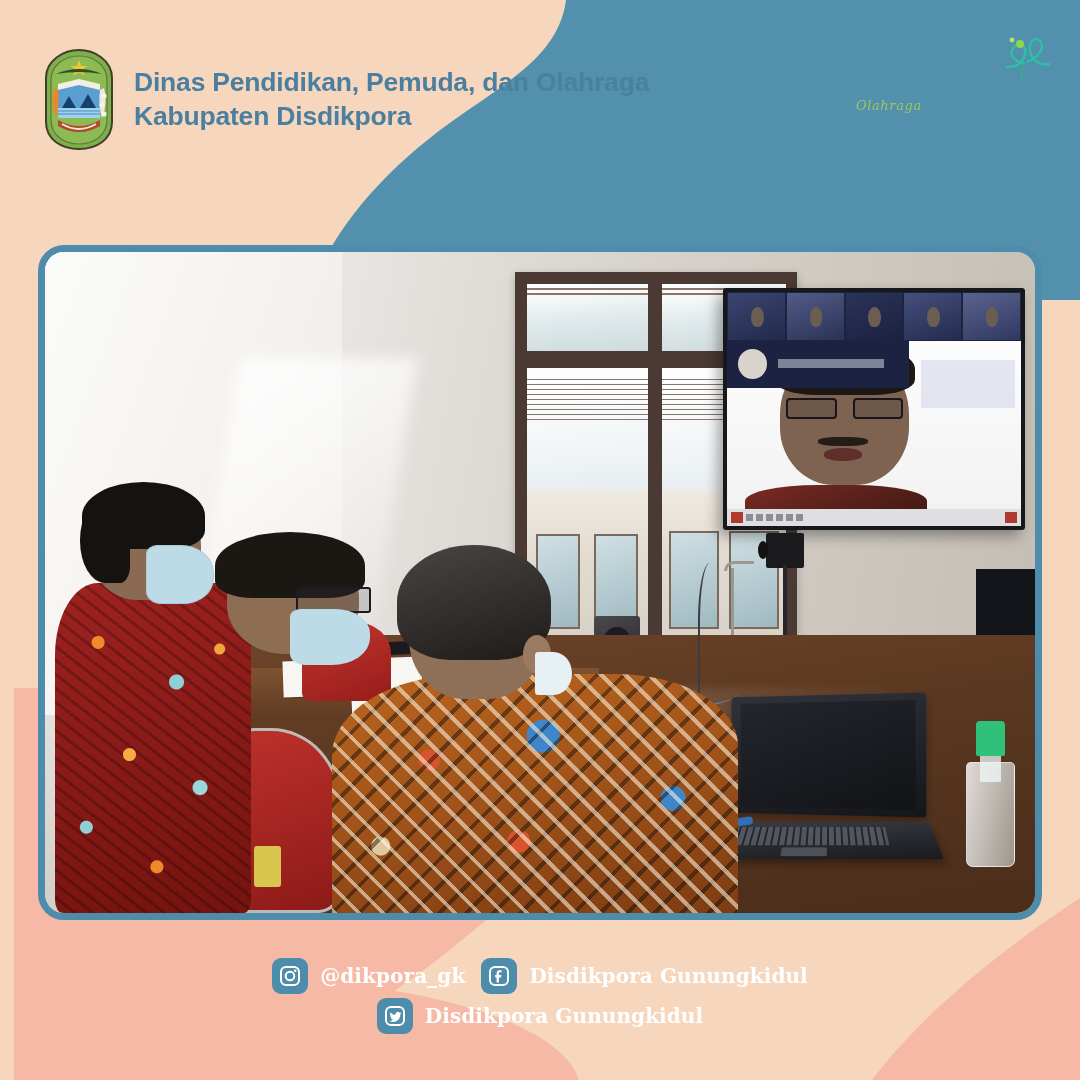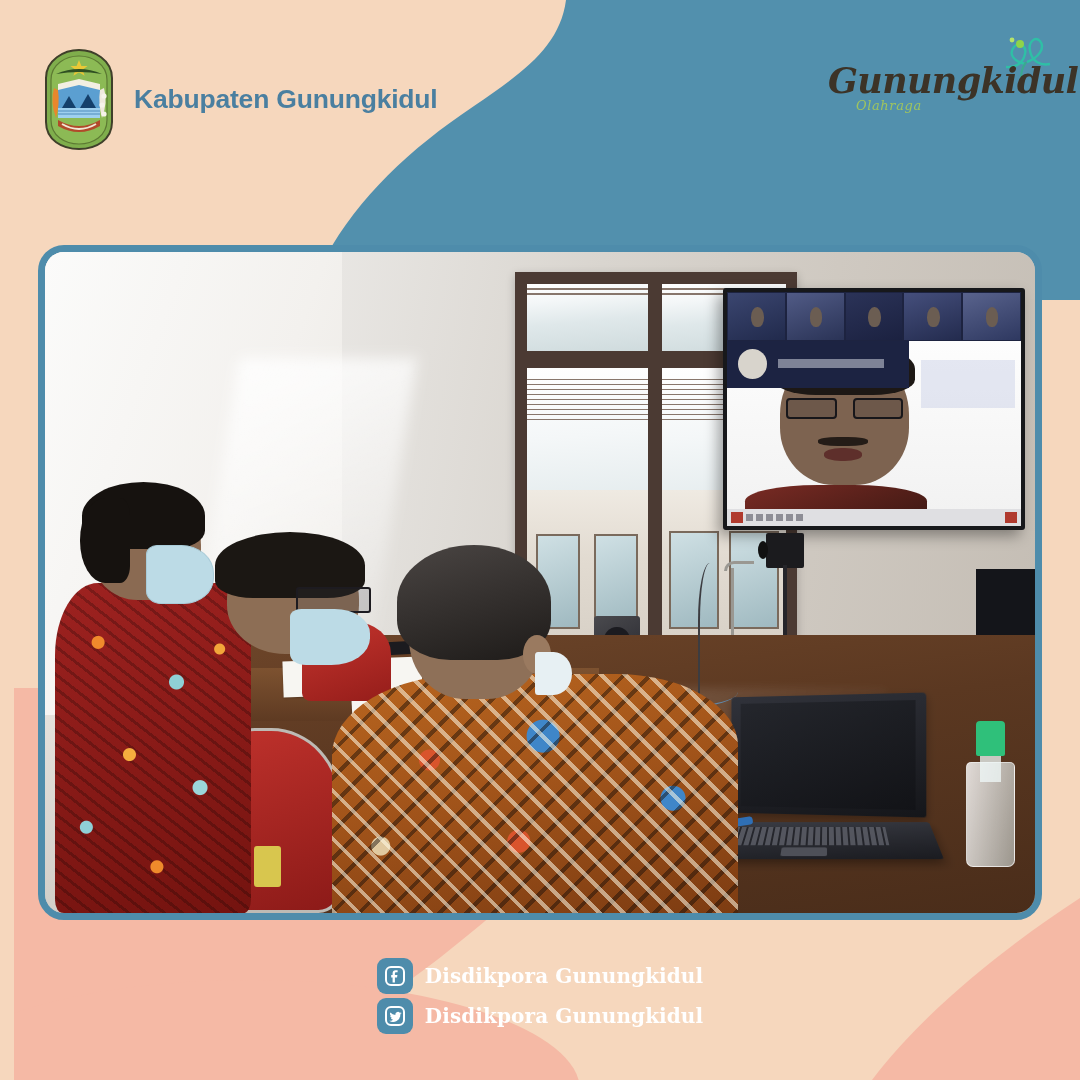--- a/index.html
+++ b/index.html
@@ -583,33 +583,33 @@
       <path d="M16 63 H58 M16 66 H58" stroke="#4f8cbb" stroke-width="1"></path>
       <path d="M12 40 Q8 54 14 70 Q18 56 16 42 Z" fill="#e8872b"></path>
       <path d="M62 40 Q66 54 60 70 Q56 56 58 42 Z" fill="#efe9dd"></path>
       <circle cx="62" cy="48" r="2.6" fill="#f6f3ea"></circle>
       <circle cx="60" cy="57" r="2.6" fill="#f6f3ea"></circle>
       <circle cx="62" cy="66" r="2.6" fill="#f6f3ea"></circle>
       <path d="M16 72 Q37 84 58 72 L58 78 Q37 90 16 78 Z" fill="#b14a2a"></path>
       <path d="M20 76 Q37 86 54 76" stroke="#f0e7d4" stroke-width="2" fill="none"></path>
     </svg>
     <div class="header-titles">
-      <div>Kabupaten Gunungkidul</div>
+      <div>Dinas Pendidikan, Pemuda, dan Olahraga</div>
+      <div>Kabupaten Disdikpora</div>
     </div>
   </div>
 
   <div class="brand">
     <svg class="brand-flourish" viewBox="0 0 56 48">
       <path d="M30 30 C18 28 12 20 18 13 C23 7 31 12 29 20 C27 29 20 34 10 33" stroke="#2fbfa6" stroke-width="2.4" fill="none"></path>
       <path d="M31 28 C42 24 50 14 44 7 C39 2 32 8 34 17 C36 27 44 32 54 30" stroke="#2fbfa6" stroke-width="2.4" fill="none"></path>
       <path d="M30 28 C26 34 24 40 26 46" stroke="#3aa98f" stroke-width="2.2" fill="none"></path>
       <circle cx="24" cy="10" r="4" fill="#8fd44a"></circle>
       <circle cx="16" cy="6" r="2.4" fill="#b6e36a"></circle>
     </svg>
-    <div class="brand-word">Gunungkidul</div>
     <div class="brand-sub">Olahraga</div>
   </div>
 
   <div class="photo-frame">
     <div class="photo">
 
       <div class="wall-back"></div>
       <div class="wall-left-bright"></div>
       <div class="wall-sunpatch"></div>
       <div class="floor"></div>
@@ -762,20 +762,30 @@
           <div class="pC-hair"></div>
         <div class="pC-ear"></div>
         <div class="pC-mask"></div>
       </div>
 
     </div>
   </div>
 
   <div class="footer">
     <div class="f-row1">
+      <div class="soc">
+        <span class="soc-icon">
+          <svg width="24" height="24" viewBox="0 0 24 24">
+            <rect x="3" y="3" width="18" height="18" rx="5" fill="none" stroke="#fff" stroke-width="2"></rect>
+            <circle cx="12" cy="12" r="4.3" fill="none" stroke="#fff" stroke-width="2"></circle>
+            <circle cx="17.2" cy="6.8" r="1.3" fill="#fff"></circle>
+          </svg>
+        </span>
+        <span class="soc-label">@dikpora_gk</span>
+      </div>
 
 
       <div class="soc">
         <span class="soc-icon">
           <svg width="24" height="24" viewBox="0 0 24 24">
             <rect x="3" y="3" width="18" height="18" rx="5" fill="none" stroke="#fff" stroke-width="2"></rect>
             <path d="M14.6 8.2h-1.3c-1 0-1.4.5-1.4 1.3V11h2.5l-.35 2.4h-2.15v5h-2.3v-5H8.2V11h1.4V9.2c0-1.9 1.1-3 3-3h2V8.2z" fill="#fff"></path>
           </svg>
         </span>
         <span class="soc-label">Disdikpora Gunungkidul</span>

